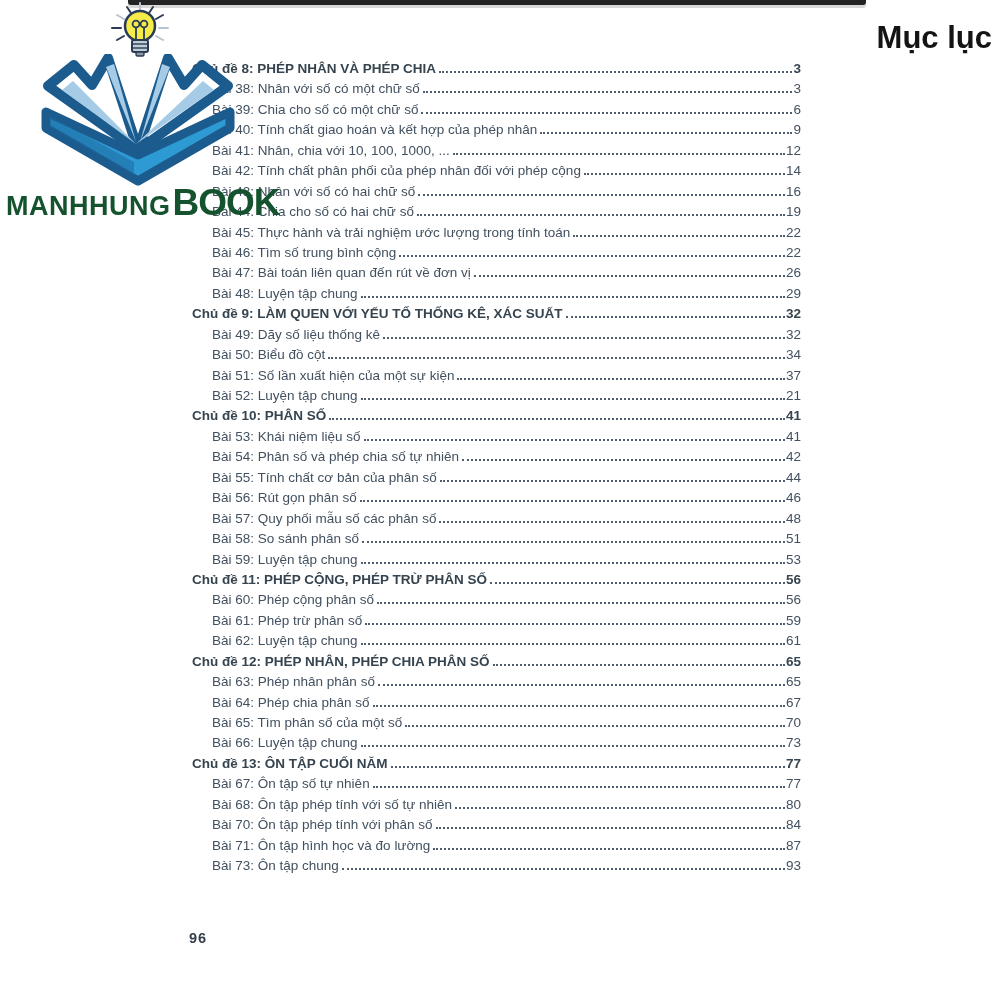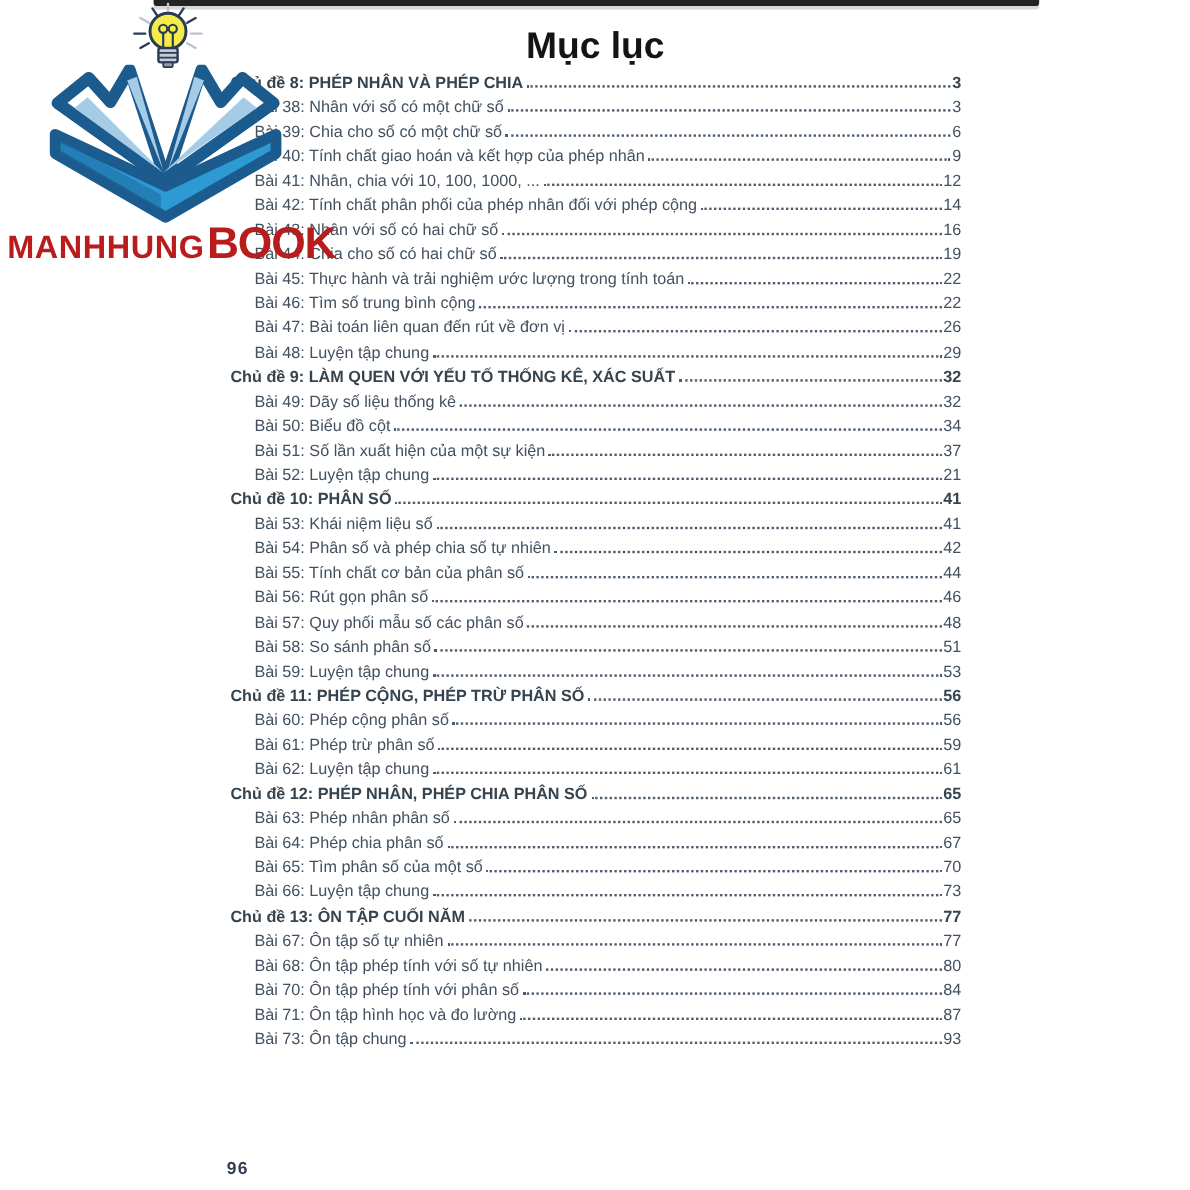--- a/index.html
+++ b/index.html
@@ -16,21 +16,21 @@
     position:absolute; left:128px; top:0;
     width:738px; height:5px;
     background:#232323;
     border-radius:0 0 3px 3px;
     box-shadow:0 3px 0 #d8d8d8;
   }
 
   
   .title {
     position:absolute; top:20px; left:0; width:100%;
-    margin:0; text-align:center;
+    margin:0; text-align:right;
     font-size:31px; font-weight:bold; color:#141414;
   }
 
   
   .toc {
     position:absolute; left:192px; top:61px; width:609px;
   }
   .row {
     display:flex; align-items:baseline;
     height:20.45px;
@@ -47,32 +47,31 @@
     height:1px;
     min-width:10px;
   }
   .row .page { white-space:nowrap; }
 
   
   .footer-num {
     position:absolute; left:189px; top:930px;
     font-size:14.5px; font-weight:bold; color:#333e4d;
     letter-spacing:1px;
-    margin-top:36px;
   }
 
   
   .logo { position:absolute; left:0; top:0; width:310px; height:235px; pointer-events:none; }
   .logo svg { position:absolute; }
   .bulb { left:96px; top:2px; width:88px; height:64px; }
   .book { left:36px; top:54px; width:204px; height:132px; }
   .brand {
     position:absolute; left:6px; top:182px;
     display:flex; align-items:baseline;
-    color:#b91c1c; white-space:nowrap;
+    color:#14532d; white-space:nowrap;
   }
   .brand .primary  { font-size:27px; font-weight:bold; letter-spacing:0.5px; }
   .brand .secondary{ font-size:37px; font-weight:700; letter-spacing:-1px; margin-left:2px; }
 </style>
 </head>
 <body>
 
 <div class="page-root">
 
   <div class="top-bar"></div>

